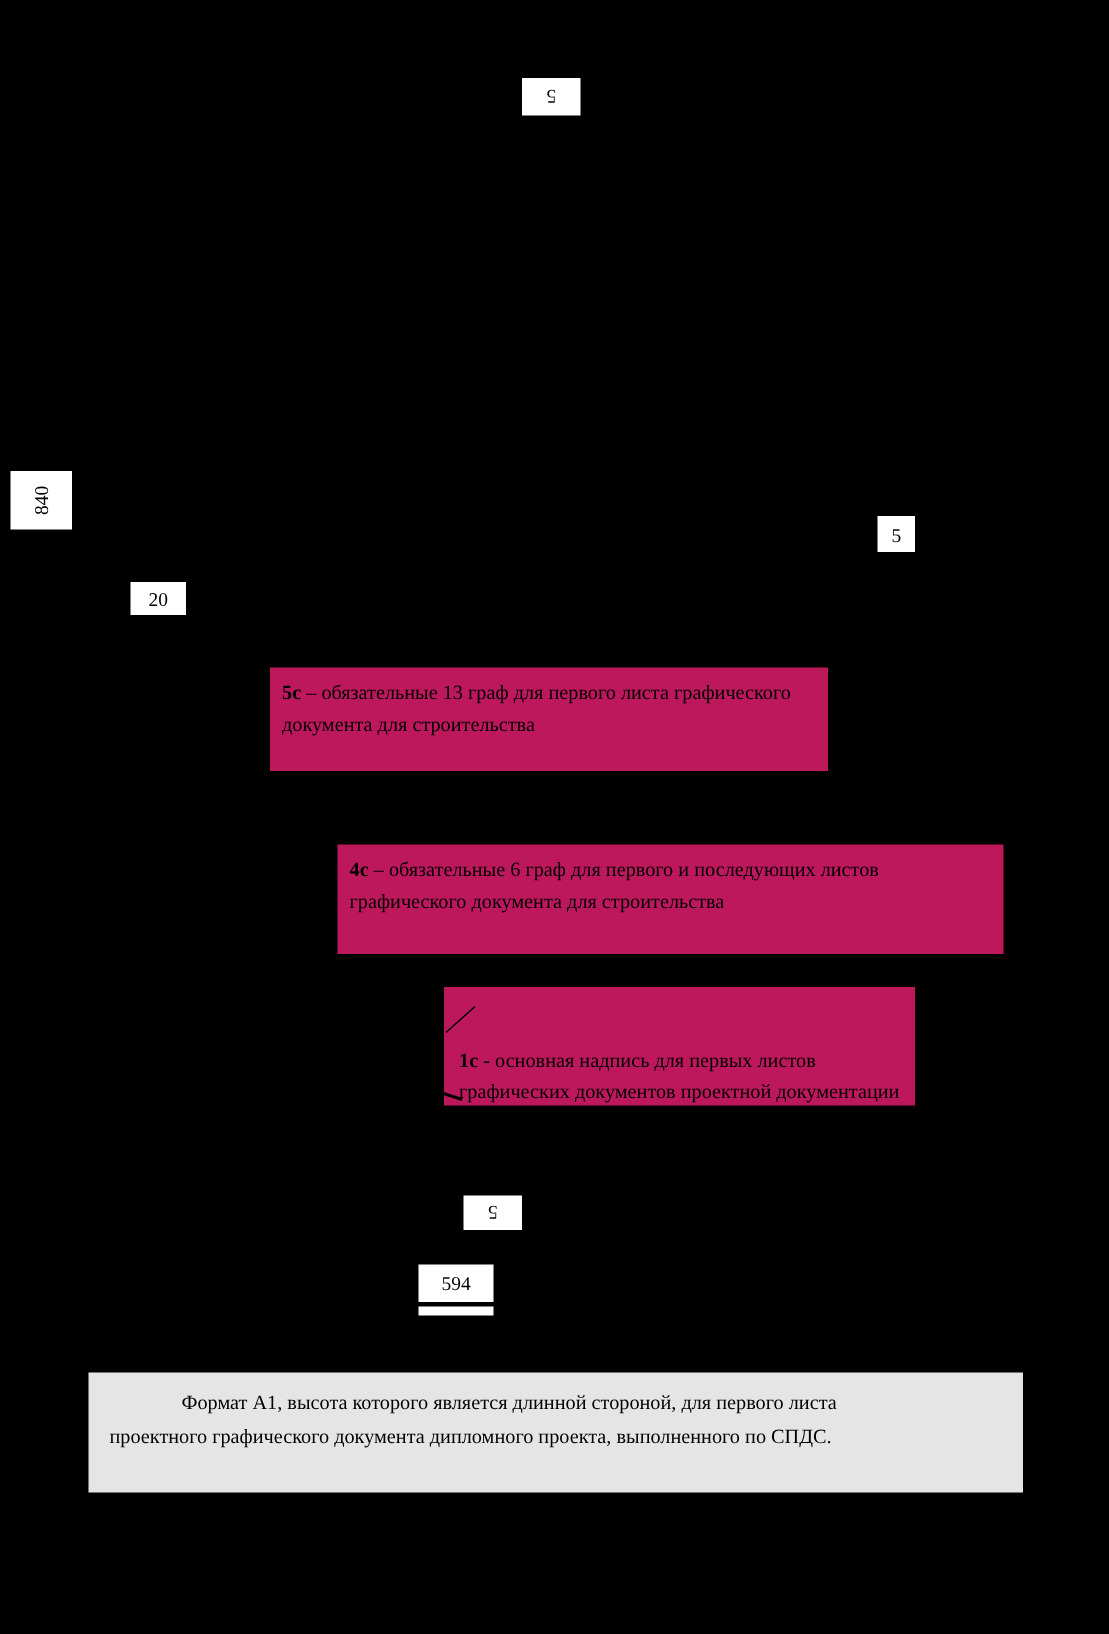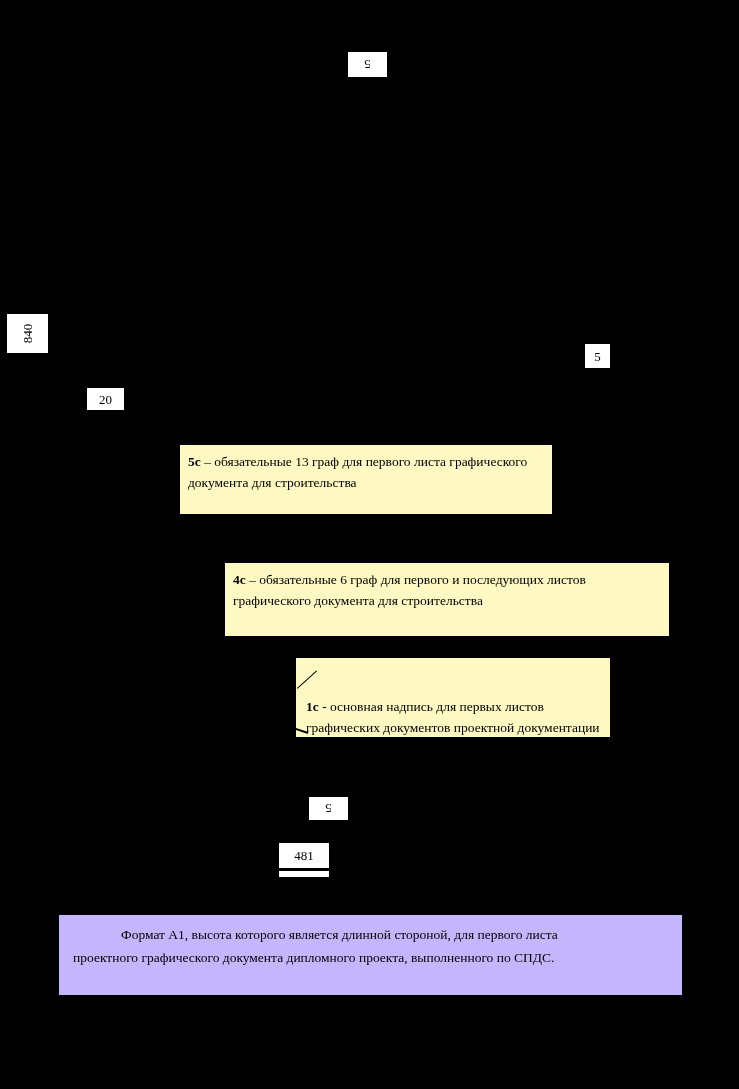--- a/index.html
+++ b/index.html
@@ -29,21 +29,21 @@
     font-size: 13px;
     line-height: 1;
     white-space: nowrap;
   }
   .rot180 { transform: rotate(180deg); }
   .rot90ccw { transform: rotate(-90deg); }
 
   
   .callout {
     position: absolute;
-    background: #fef9c3;
+    background: #be185d;
     color: #000000;
     box-sizing: border-box;
     font-family: "Liberation Serif", "DejaVu Serif", serif;
     font-size: 13.5px;
     line-height: 21px;
     overflow: hidden;
   }
   .callout .ctext {
     display: block;
     padding: 6px 8px 0 8px;
@@ -61,21 +61,21 @@
   
   .leader {
     position: absolute;
     background: #000000;
     transform-origin: 0 0;
   }
 
   
   .caption {
     position: absolute;
-    background: #c4b5fd;
+    background: #e5e5e5;
     color: #000000;
     box-sizing: border-box;
     padding: 8px 14px 8px 14px;
     font-family: "Liberation Serif", "DejaVu Serif", serif;
     font-size: 13.5px;
     line-height: 23px;
     text-align: left;
   }
   .caption .l1 { display: block; text-indent: 48px; }
   .caption .l2 { display: block; }
@@ -100,21 +100,21 @@
 
   <div class="dim-chip" style="left:87px; top:388px; width:37px; height:22px;font-family:Liberation Serif, serif;">
     <span>20</span>
   </div>
 
   <div class="dim-chip rot180" style="left:309px; top:797px; width:39px; height:23px;">
     <span>5</span>
   </div>
 
   <div class="dim-chip" style="left:279px; top:843px; width:50px; height:25px;">
-    <span>481</span>
+    <span>594</span>
   </div>
 
   <div class="thin-rule" style="left:279px; top:871px; width:50px; height:6px;"></div>
 
   <div class="callout" style="left:180px; top:445px; width:372px; height:69px;">
     <span class="ctext"><b>5с</b><span> – </span><span>обязательные  13 граф для первого листа графического документа для строительства</span></span>
   </div>
 
   <div class="callout" style="left:225px; top:563px; width:444px; height:73px;">
     <span class="ctext"><b>4с</b><span> – </span><span>обязательные  6 граф для первого и последующих листов графического документа для строительства</span></span>

